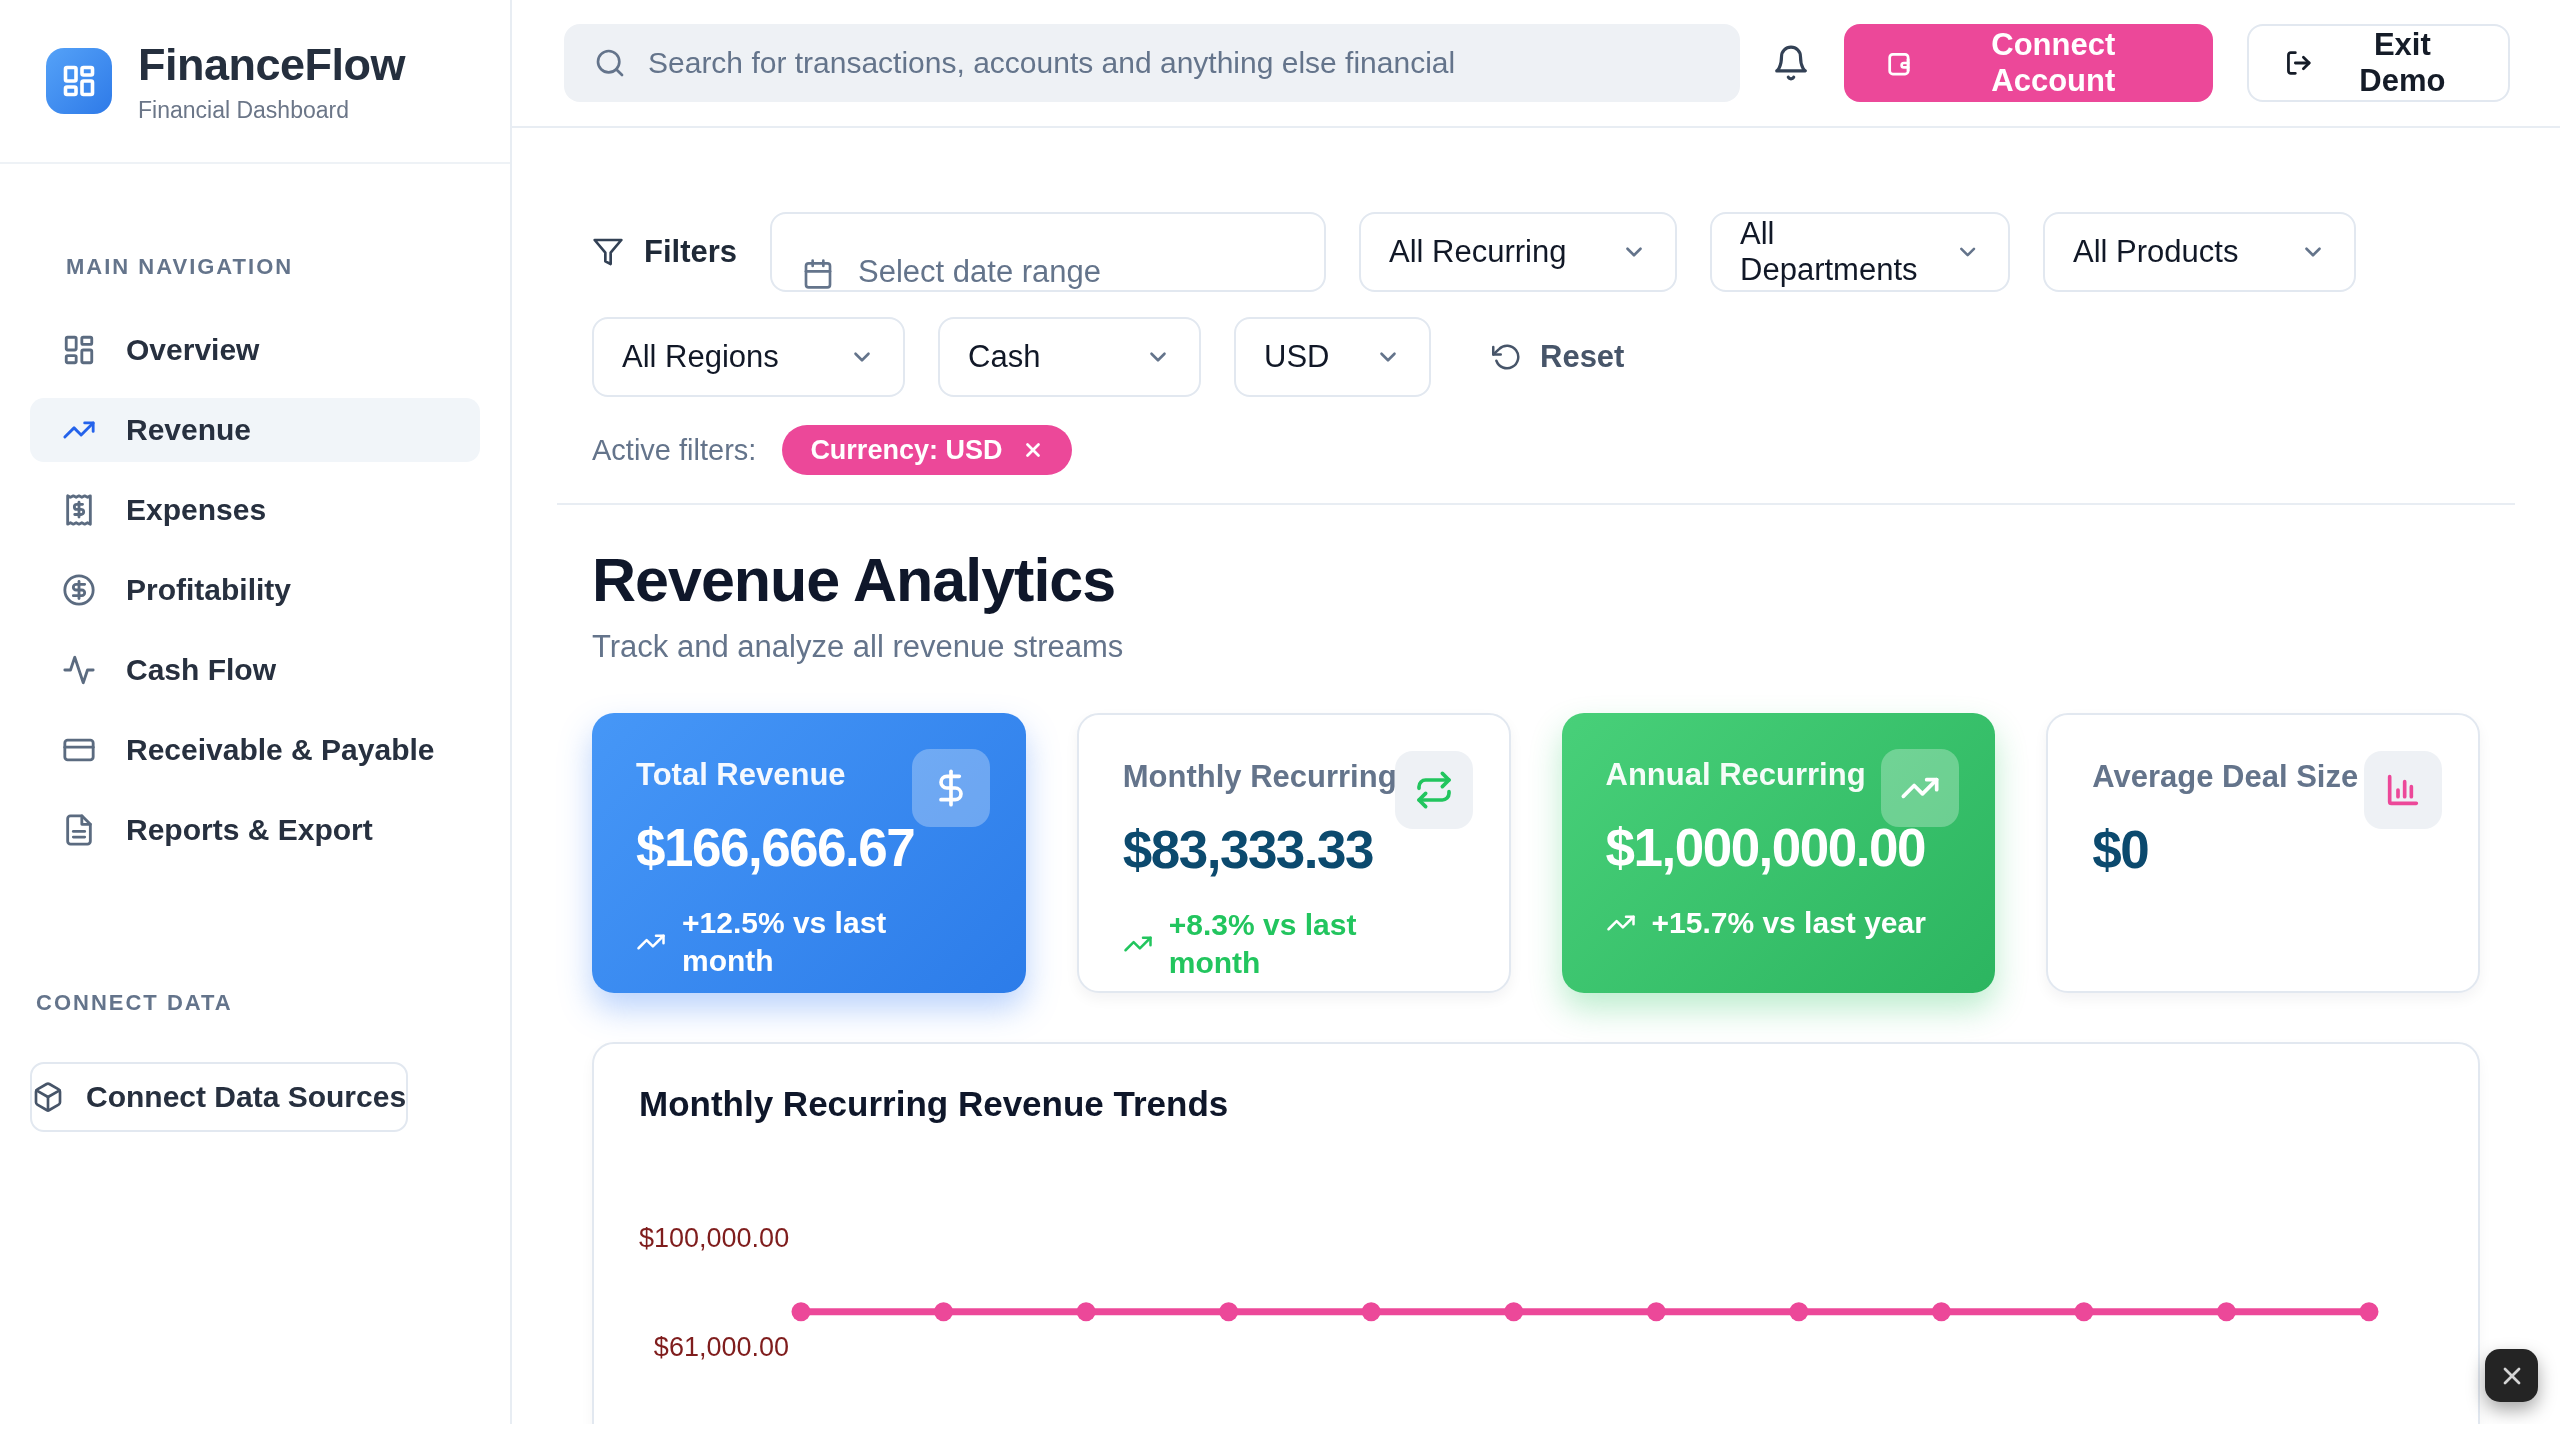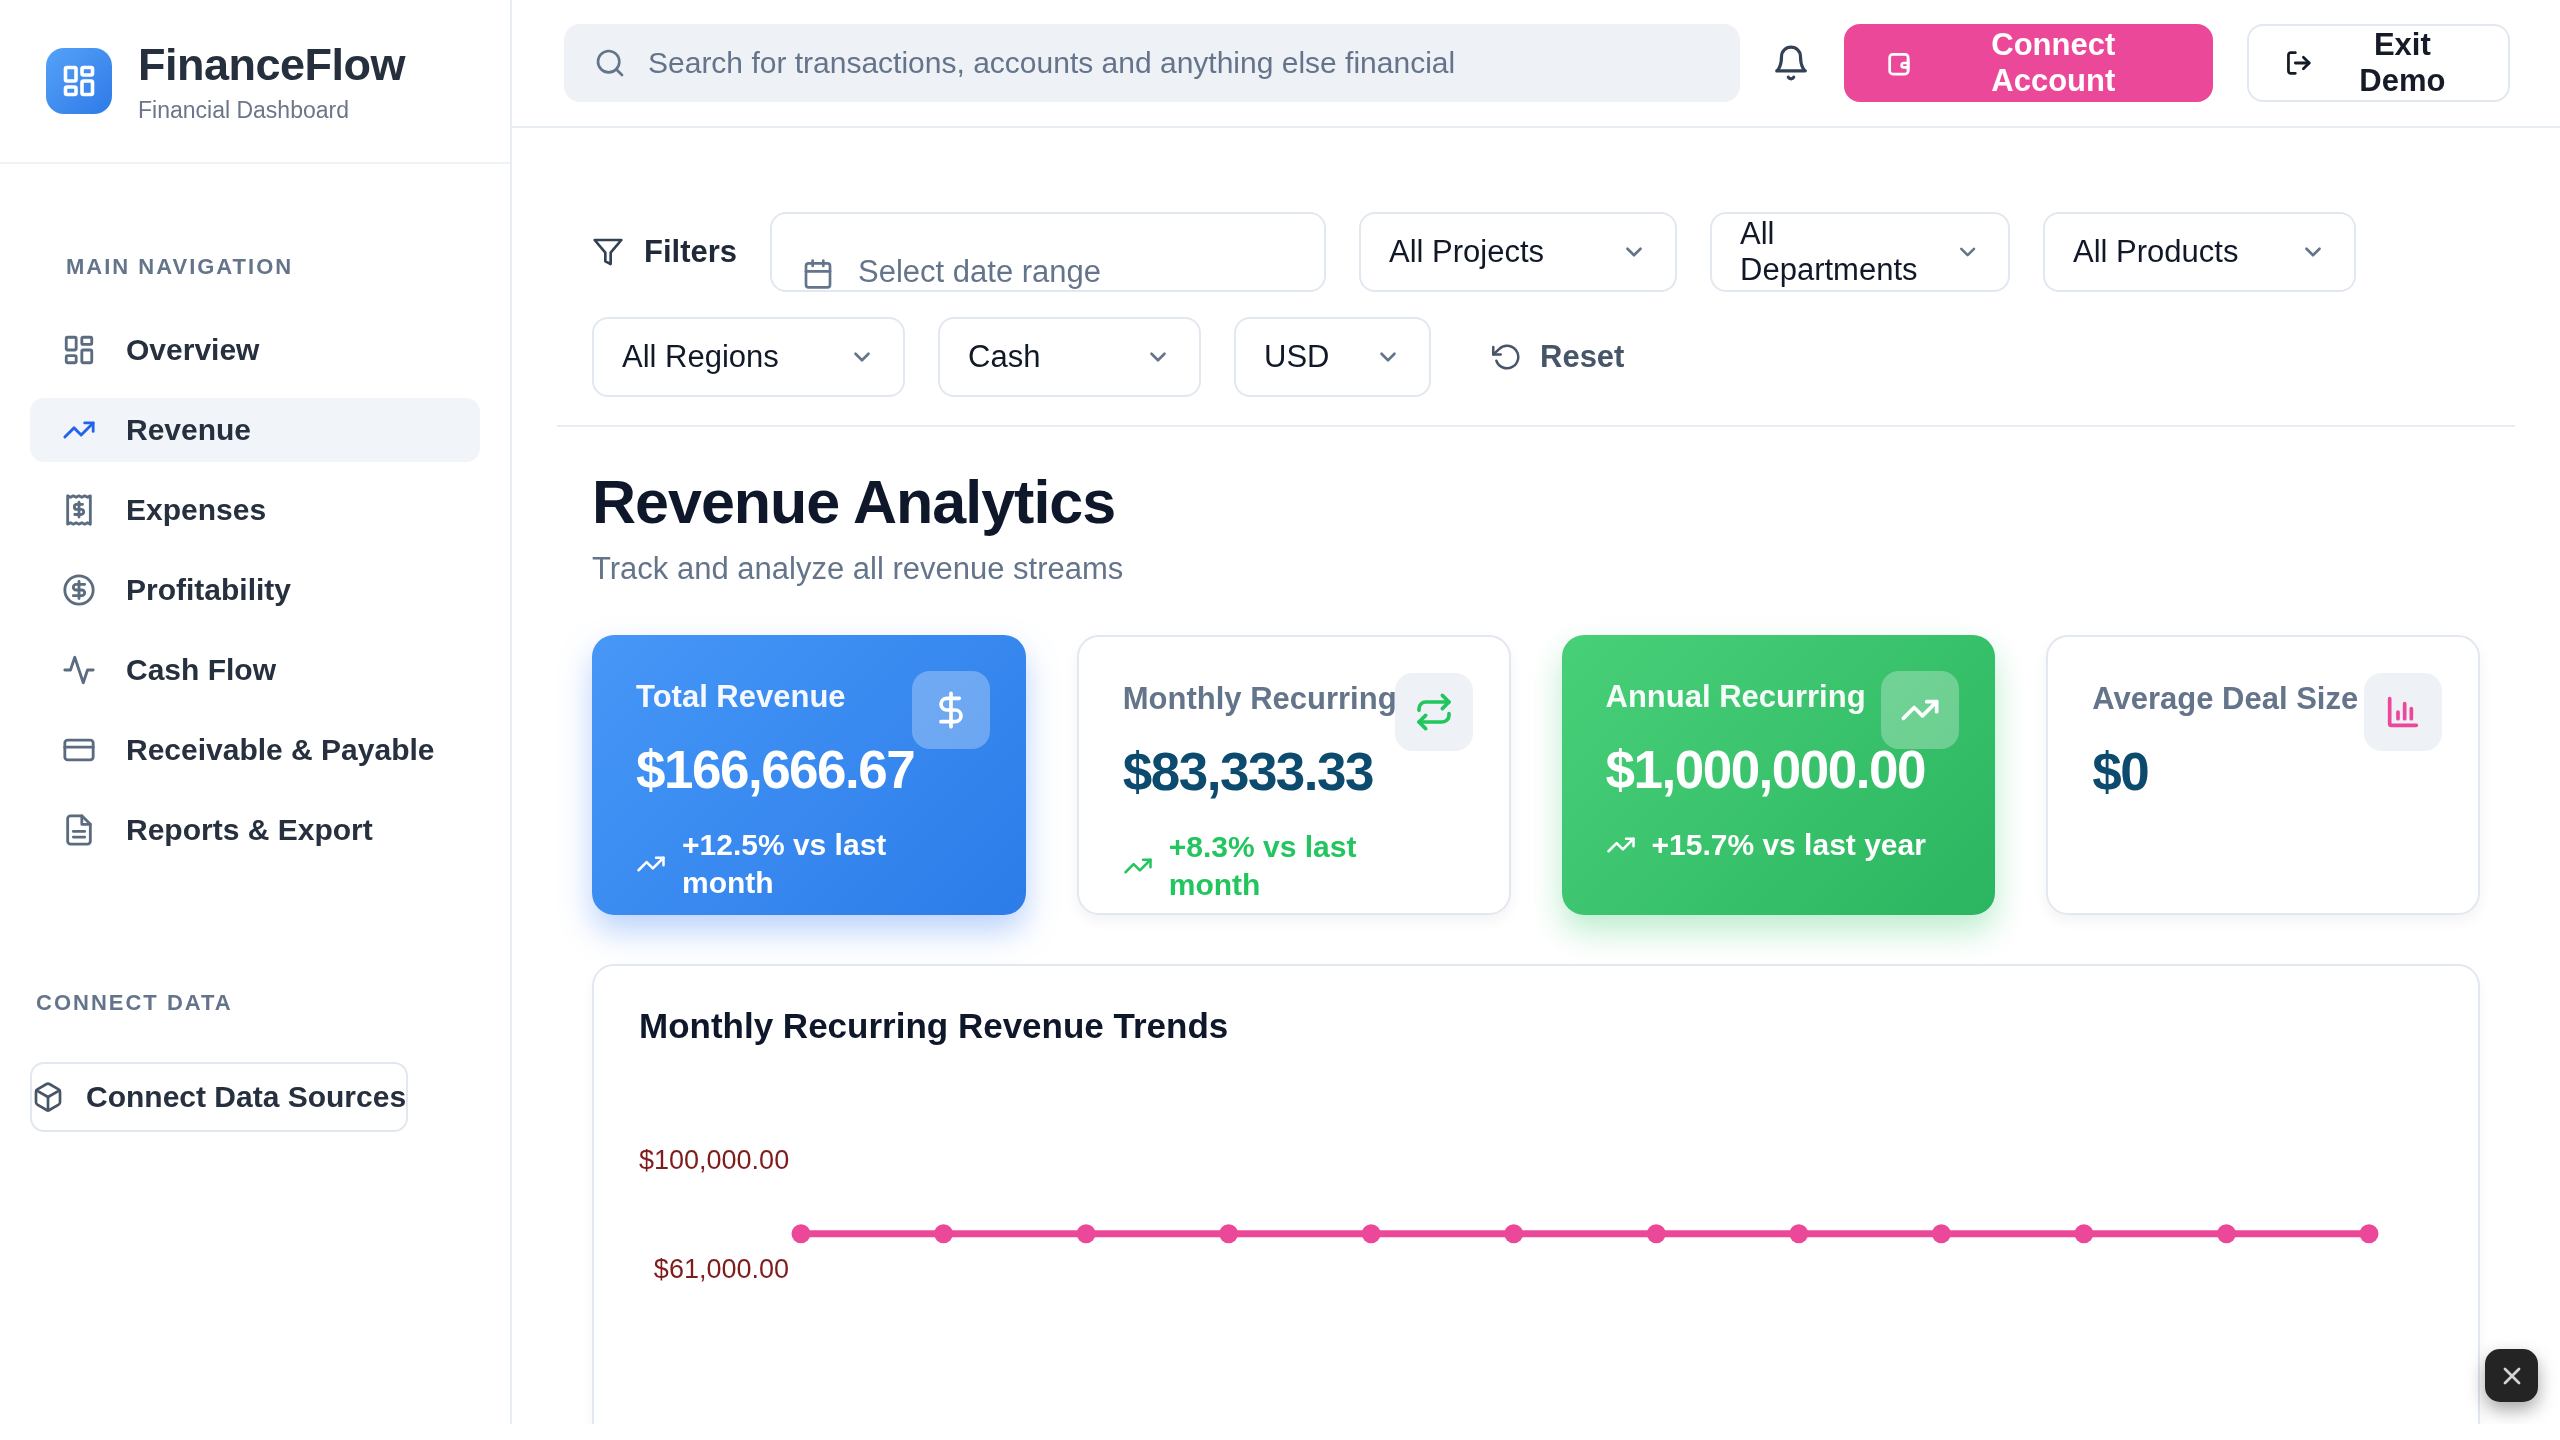--- a/index.html
+++ b/index.html
@@ -268,21 +268,21 @@
         <div class="date-input">
           <svg class="icon" viewBox="0 0 24 24">
             <rect x="3" y="4" width="18" height="18" rx="2"></rect>
             <line x1="16" y1="2" x2="16" y2="6"></line>
               <line x1="8" y1="2" x2="8" y2="6"></line>
               <line x1="3" y1="10" x2="21" y2="10"></line>
           </svg>
           <span>Select date range</span>
         </div>
         <div class="select w-projects">
-          <span>All Projects</span>
+          <span>All Recurring</span>
           <svg class="icon" viewBox="0 0 24 24">
               <polyline points="6 9 12 15 18 9"></polyline>
             </svg>
         </div>
         <div class="select w-depts">
           <span>All Departments</span>
           <svg class="icon" viewBox="0 0 24 24">
               <polyline points="6 9 12 15 18 9"></polyline>
             </svg>
         </div>
@@ -315,20 +315,30 @@
         </div>
         <button class="reset">
           <svg class="icon" viewBox="0 0 24 24">
             <polyline points="1 4 1 10 7 10"></polyline>
               <path d="M3.51 15a9 9 0 1 0 2.13-9.36L1 10"></path>
           </svg>
           <span>Reset</span>
         </button>
       </div>
 
+      <div class="filters-row3">
+        <span class="active-label">Active filters:</span>
+        <div class="chip">
+          <span>Currency: USD</span>
+          <svg class="icon" viewBox="0 0 24 24">
+            <line x1="18" y1="6" x2="6" y2="18"></line>
+              <line x1="6" y1="6" x2="18" y2="18"></line>
+          </svg>
+        </div>
+      </div>
     </div>
 
     <hr class="divider">
 
     <div class="inner">
       <h1 class="page-title">Revenue Analytics</h1>
       <div class="page-sub">Track and analyze all revenue streams</div>
 
       <div class="cards">
 

